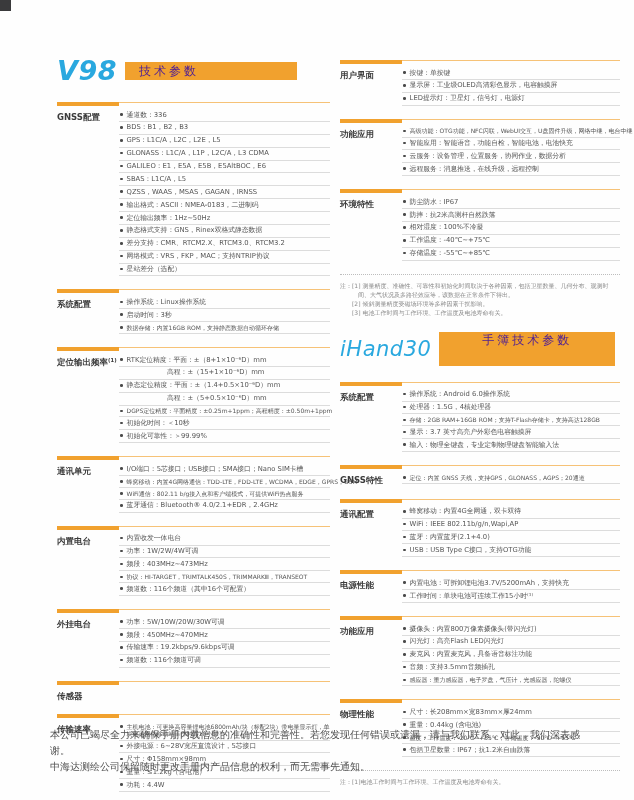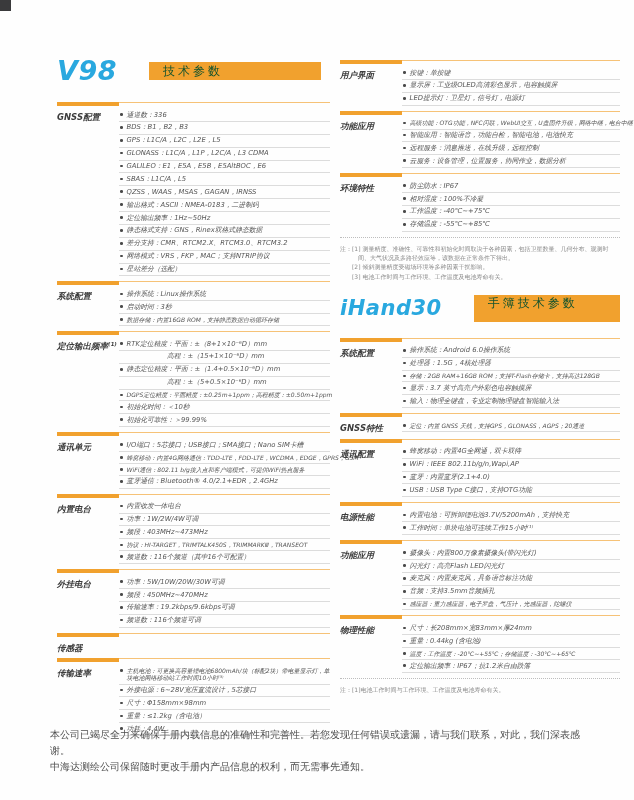--- a/index.html
+++ b/index.html
@@ -6,32 +6,32 @@
   body{
     width:634px;height:800px;position:relative;background:#fefefe;
     font-family:"DejaVu Sans","Liberation Sans",sans-serif;
     color:#4e4e4e;overflow:hidden;
   }
   .corner{position:absolute;left:0;top:0;width:11px;height:11px;background:#3a3a3c;}
   .col{position:absolute;}
   .col.left{left:57px;top:55px;width:273px;}
   .col.right{left:340px;top:60px;width:280px;}
 
-  .title-row{display:flex;align-items:center;margin-bottom:16px;gap:24px;}
+  .title-row{display:flex;align-items:center;margin-bottom:16px;}
   .prod{font-style:italic;font-weight:bold;color:#29a8df;letter-spacing:0.5px;}
   .prod.v98{font-size:27px;}
-  .prod.ihand30{font-size:21px;font-weight:700;}
+  .prod.ihand30{font-size:21px;font-weight:400;}
   .banner{
-    background:#f1a12e;color:#14532d;height:18px;line-height:18px;
+    background:#f1a12e;color:#4c1d95;height:18px;line-height:18px;
     font-size:12px;letter-spacing:3px;padding:0 14px;margin-left:8px;
     width:172px;box-sizing:border-box;white-space:nowrap;
   }
-  .banner.banner2{height:27px;line-height:17px;width:176px;}
-
-  .section{margin-bottom:5px;font-style:italic;}
+  .banner.banner2{height:34px;line-height:17px;width:176px;text-align:center;}
+
+  .section{margin-bottom:13px;}
   .sec-bar{display:flex;align-items:flex-start;margin-bottom:3px;}
   .sec-bar .thick{width:62px;height:4px;background:#f1a12e;}
   .sec-bar .thin{flex:1;height:1px;background:#f6c277;}
   .sec-body{display:flex;}
   .sec-label{
     width:62px;flex:none;font-weight:bold;color:#3c3c3c;
     font-size:8.5px;padding-top:3px;line-height:1.25;
   }
   .rows{flex:1;min-width:0;}
   .row{
@@ -359,40 +359,44 @@
             <div class="row small">
               <span class="bullet"></span>
               <span class="txt">高级功能：OTG功能，NFC闪联，WebUI交互，U盘固件升级，网络中继，电台中继</span>
             </div>
             <div class="row">
               <span class="bullet"></span>
               <span class="txt">智能应用：智能语音，功能自检，智能电池，电池快充</span>
             </div>
             <div class="row">
               <span class="bullet"></span>
+              <span class="txt">云服务：设备管理，位置服务，协同作业，数据分析</span>
+            </div>
+            <div class="row">
+              <span class="bullet"></span>
               <span class="txt">远程服务：消息推送，在线升级，远程控制</span>
             </div>
-            <div class="row">
-              <span class="bullet"></span>
-              <span class="txt">云服务：设备管理，位置服务，协同作业，数据分析</span>
-            </div>
           </div>
         </div>
       </div>
       <div class="section">
         <div class="sec-bar">
           <span class="thick"></span>
           <span class="thin"></span>
         </div>
         <div class="sec-body">
           <div class="sec-label">环境特性</div>
           <div class="rows">
             <div class="row">
               <span class="bullet"></span>
               <span class="txt">防尘防水：IP67</span>
+            </div>
+            <div class="row">
+              <span class="bullet"></span>
+              <span class="txt">防摔：抗2米高测杆自然跌落</span>
             </div>
             <div class="row">
               <span class="bullet"></span>
               <span class="txt">相对湿度：100%不冷凝</span>
             </div>
             <div class="row">
               <span class="bullet"></span>
               <span class="txt">工作温度：-40℃~+75℃</span>
             </div>
             <div class="row">
@@ -553,21 +557,21 @@
               <div class="row">
                 <span class="bullet"></span>
                 <span class="txt">重量：0.44kg (含电池)</span>
               </div>
               <div class="row small">
                 <span class="bullet"></span>
                 <span class="txt">温度：工作温度：-20℃~+55℃；存储温度：-30℃~+65℃</span>
               </div>
               <div class="row">
                 <span class="bullet"></span>
-                <span class="txt">定位输出频率：IP67；抗1.2米自由跌落</span>
+                <span class="txt">包括卫星数量：IP67；抗1.2米自由跌落</span>
               </div>
             </div>
           </div>
         </div>
       </div>
     <div class="notes" id="ihand-notes">
         <div class="note-first">注：[1]电池工作时间与工作环境、工作温度及电池寿命有关。</div>
       </div>
   </div>
 </div>

